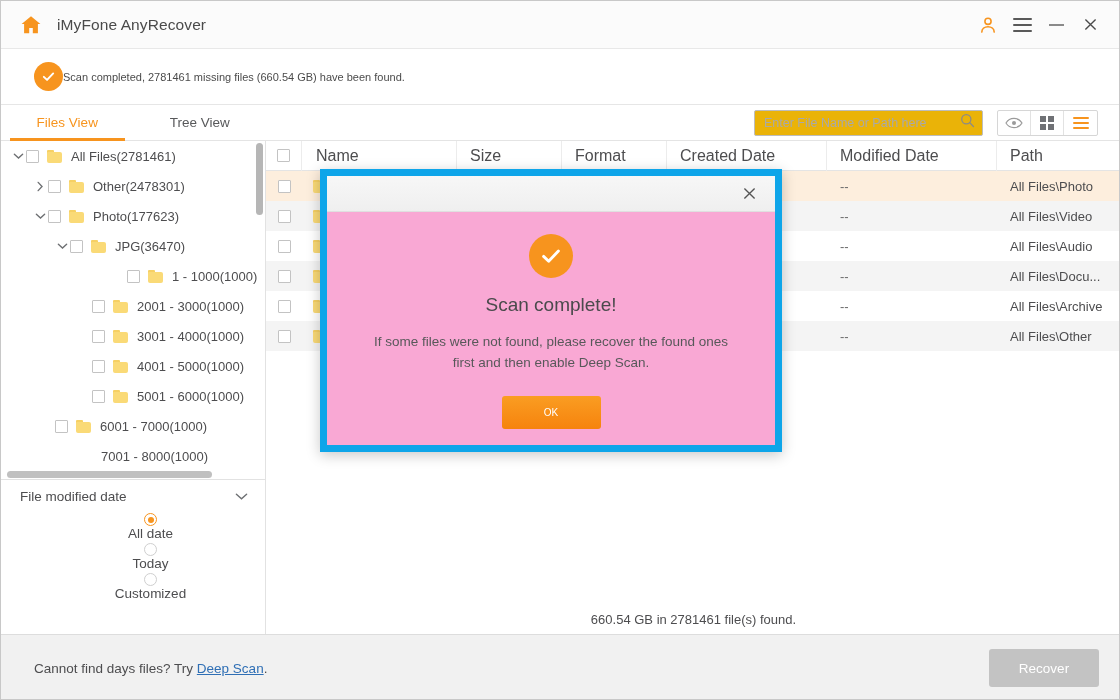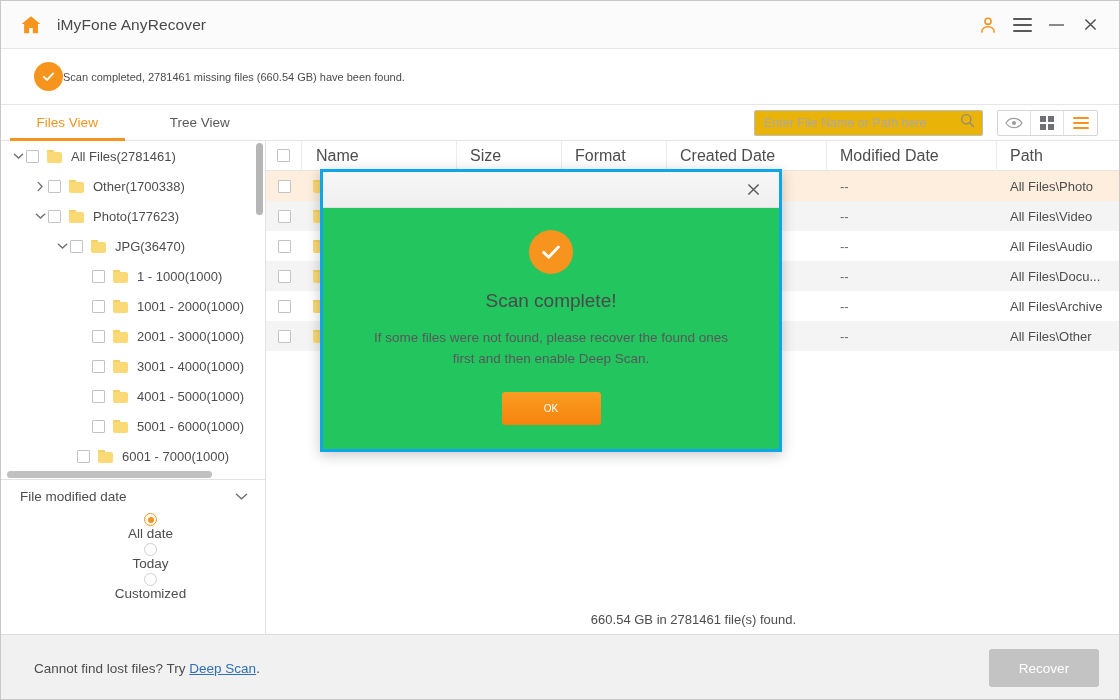--- a/index.html
+++ b/index.html
@@ -247,22 +247,22 @@
     border: none; font-size: 13.5px;
     font-family: "Liberation Sans", sans-serif;
     cursor: default;
     display: flex; align-items: center; justify-content: center;
   }
 
   
   .modal {
     position: absolute; left: 319px; top: 168px;
     width: 462px; height: 283px;
-    background: #22c55e;
-    border: 3px solid #0ea5e9;
+    background: #f9a8d4;
+    border: 7px solid #0ea5e9;
     box-shadow: 0 3px 13px rgba(0,0,0,.22);
     display: flex; flex-direction: column;
   }
   .modal-head {
     height: 36px;
     background: linear-gradient(#f7f7f7, #efefef);
     border-bottom: 1px solid #e0e0e0;
     display: flex; align-items: center; justify-content: flex-end;
     padding-right: 15px;
   }
@@ -392,21 +392,21 @@
           <span class="caret">
             <svg width="8" height="11" viewBox="0 0 8 12" fill="none" stroke="#6e7073" stroke-width="1.5" stroke-linecap="round">
               <path d="M2 1.5 6.2 6 2 10.5"></path>
             </svg>
           </span>
           <span class="tcheck"></span>
           <span class="folder">
             <b></b>
             <i></i>
           </span>
-          <span class="tlabel">Other(1700338)</span>
+          <span class="tlabel">Other(2478301)</span>
         </div>
         <div class="tnode" style="padding-left: 31px;">
           <span class="caret">
             <svg width="11" height="8" viewBox="0 0 12 8" fill="none" stroke="#6e7073" stroke-width="1.5" stroke-linecap="round">
               <path d="M1.5 2 6 6.2 10.5 2"></path>
             </svg>
           </span>
           <span class="tcheck"></span>
           <span class="folder">
             <b></b>
@@ -420,75 +420,66 @@
               <path d="M1.5 2 6 6.2 10.5 2"></path>
             </svg>
           </span>
           <span class="tcheck"></span>
           <span class="folder">
             <b></b>
             <i></i>
           </span>
           <span class="tlabel">JPG(36470)</span>
         </div>
+        <div class="tnode" style="padding-left: 75px; margin-left: 35px;">
+          <span class="caret"></span>
+          <span class="tcheck"></span>
+          <span class="folder">
+            <b></b>
+            <i></i>
+          </span>
+          <span class="tlabel">1 - 1000(1000)</span>
+        </div>
         <div class="tnode" style="padding-left: 75px;">
           <span class="caret"></span>
           <span class="tcheck"></span>
           <span class="folder">
             <b></b>
             <i></i>
           </span>
-          <span class="tlabel">1 - 1000(1000)</span>
+          <span class="tlabel">2001 - 3000(1000)</span>
         </div>
         <div class="tnode" style="padding-left: 75px;">
           <span class="caret"></span>
           <span class="tcheck"></span>
           <span class="folder">
             <b></b>
             <i></i>
           </span>
-          <span class="tlabel">1001 - 2000(1000)</span>
+          <span class="tlabel">3001 - 4000(1000)</span>
         </div>
         <div class="tnode" style="padding-left: 75px;">
           <span class="caret"></span>
           <span class="tcheck"></span>
           <span class="folder">
             <b></b>
             <i></i>
           </span>
-          <span class="tlabel">2001 - 3000(1000)</span>
+          <span class="tlabel">4001 - 5000(1000)</span>
         </div>
         <div class="tnode" style="padding-left: 75px;">
           <span class="caret"></span>
           <span class="tcheck"></span>
           <span class="folder">
             <b></b>
             <i></i>
           </span>
-          <span class="tlabel">3001 - 4000(1000)</span>
-        </div>
-        <div class="tnode" style="padding-left: 75px;">
-          <span class="caret"></span>
-          <span class="tcheck"></span>
-          <span class="folder">
-            <b></b>
-            <i></i>
-          </span>
-          <span class="tlabel">4001 - 5000(1000)</span>
-        </div>
-        <div class="tnode" style="padding-left: 75px;">
-          <span class="caret"></span>
-          <span class="tcheck"></span>
-          <span class="folder">
-            <b></b>
-            <i></i>
-          </span>
           <span class="tlabel">5001 - 6000(1000)</span>
         </div>
-        <div class="tnode" style="padding-left: 60px;">
+        <div class="tnode" style="padding-left: 38px;">
           <span class="caret"></span>
           <span class="tcheck"></span>
           <span class="folder">
             <b></b>
             <i></i>
           </span>
           <span class="tlabel">6001 - 7000(1000)</span>
         </div>
         <div class="tnode" style="padding-left: 75px;">
           <span class="caret"></span>
@@ -635,21 +626,21 @@
         </div>
       </div>
   </div>
 
   <div class="statusbar">
     <span>660.54 GB in 2781461 file(s) found.</span>
   </div>
 
   <div class="bottombar">
     <div class="bottom-text">
-      <span>Cannot find lost files? Try </span><a>Deep Scan</a><span>.</span>
+      <span>Cannot find days files? Try </span><a>Deep Scan</a><span>.</span>
     </div>
     <button class="recover-btn">Recover</button>
   </div>
 
   <div class="modal">
     <div class="modal-head">
       <span class="modal-close">
         <svg width="17" height="17" viewBox="0 0 20 20" stroke="#555" stroke-width="1.6">
             <path d="M4 4 16 16M16 4 4 16"></path>
           </svg>

